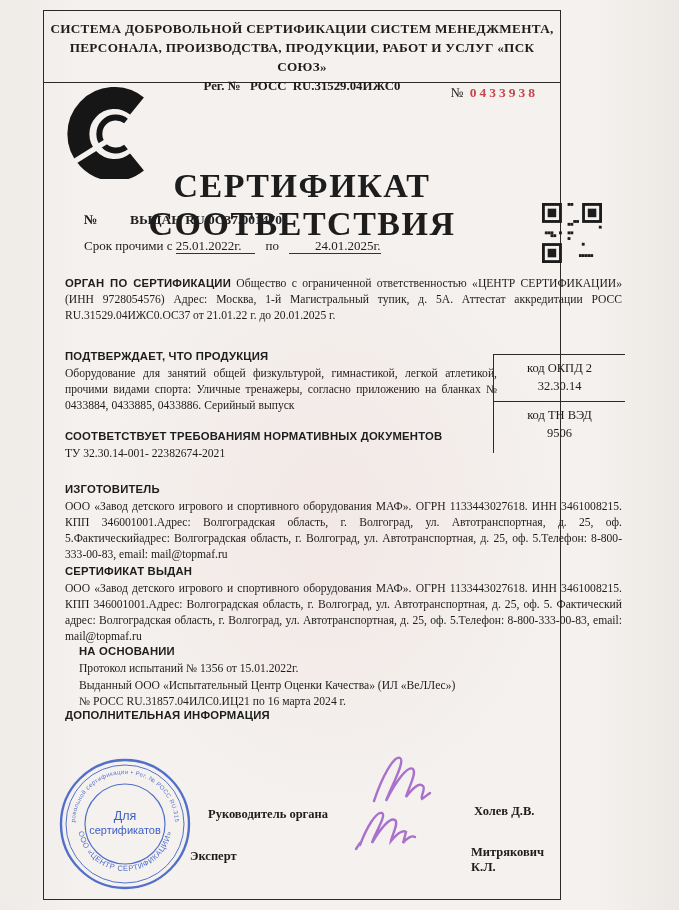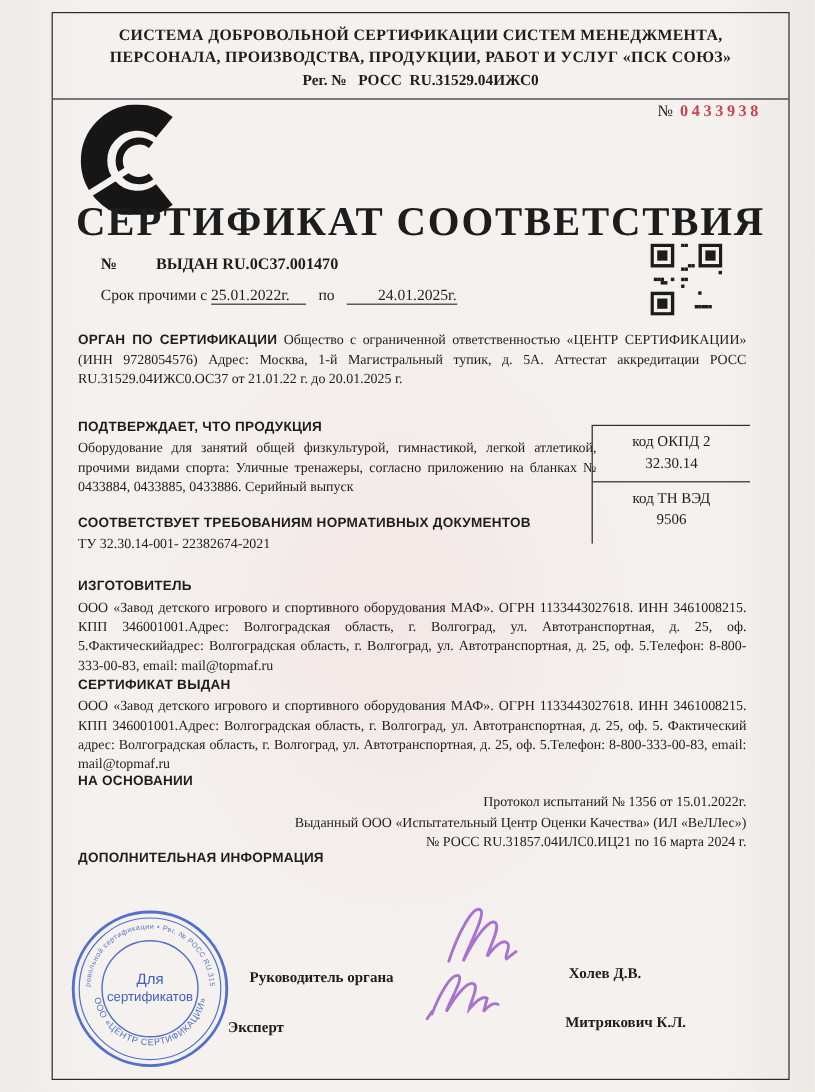--- a/index.html
+++ b/index.html
@@ -15,21 +15,21 @@
     position:relative;
     overflow:hidden;
   }
   .scan-tint{ 
     position:absolute;inset:0;pointer-events:none;
     background:
       radial-gradient(ellipse 340px 420px at 330px 520px, rgba(228,150,160,0.10), rgba(228,150,160,0) 70%),
       linear-gradient(90deg, rgba(210,200,195,0.15), rgba(255,255,255,0) 12%, rgba(255,255,255,0) 88%, rgba(205,198,192,0.20));
   }
   .sheet{
-    position:absolute;left:43px;top:10px;width:615px;height:890px;
+    position:absolute;left:43px;top:10px;width:518px;height:890px;
     border:1.8px solid #2a2a2a;
   }
   
   .hdr{
     position:absolute;left:0;top:0;width:100%;height:72px;
     border-bottom:1.8px solid #2a2a2a;text-align:center;padding-top:8px;
   }
   .hdr .l1,.hdr .l2{font-weight:bold;font-size:13.2px;letter-spacing:.3px;line-height:1.45;}
   .hdr .l3{font-weight:bold;font-size:12.8px;margin-top:3px;}
   
@@ -54,22 +54,22 @@
   
   .sec{position:absolute;left:21px;width:557px;font-size:11.6px;line-height:1.36;text-align:justify;}
   .slabel{font-family:"Liberation Sans", sans-serif;font-weight:bold;font-size:11.3px;letter-spacing:.2px;text-align:left;}
   .sec .body{margin-top:2px;}
   .sec-org{top:265px;}
   .sec-org .slabel{display:inline;}
   .sec-product{top:338px;width:432px;}
   .sec-compliance{top:418px;}
   .sec-manufacturer{top:471px;}
   .sec-issued{top:553px;}
-  .sec-basis{top:633px;text-align:left;}
-  .sec-basis .body div{line-height:1.42;text-align:right;}
+  .sec-basis{top:633px;text-align:left;margin-left:14px;}
+  .sec-basis .body div{line-height:1.42;}
   .sec-additional{top:697px;}
   
   .codebox{
     position:absolute;left:449px;top:343px;width:132px;
     border-left:1.5px solid #2a2a2a;
     font-size:12.5px;text-align:center;
   }
   .codebox .cell1{border-top:1.5px solid #2a2a2a;border-bottom:1.5px solid #2a2a2a;padding:4px 0 6px;}
   .codebox .cell2{padding:4px 0 10px;}
   .codebox div{line-height:1.45;}

